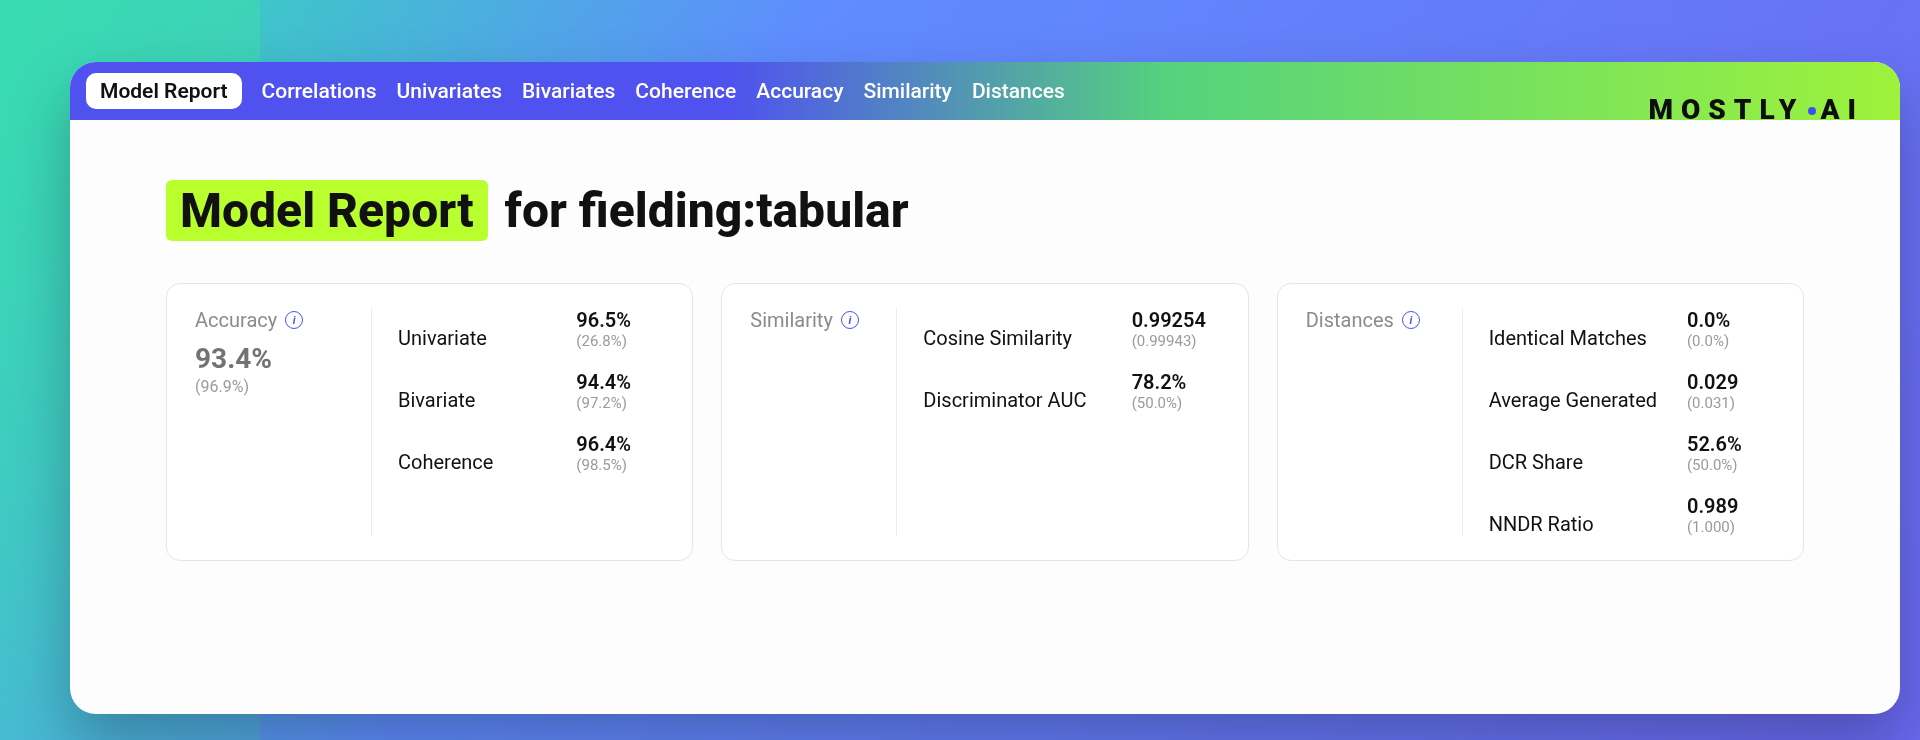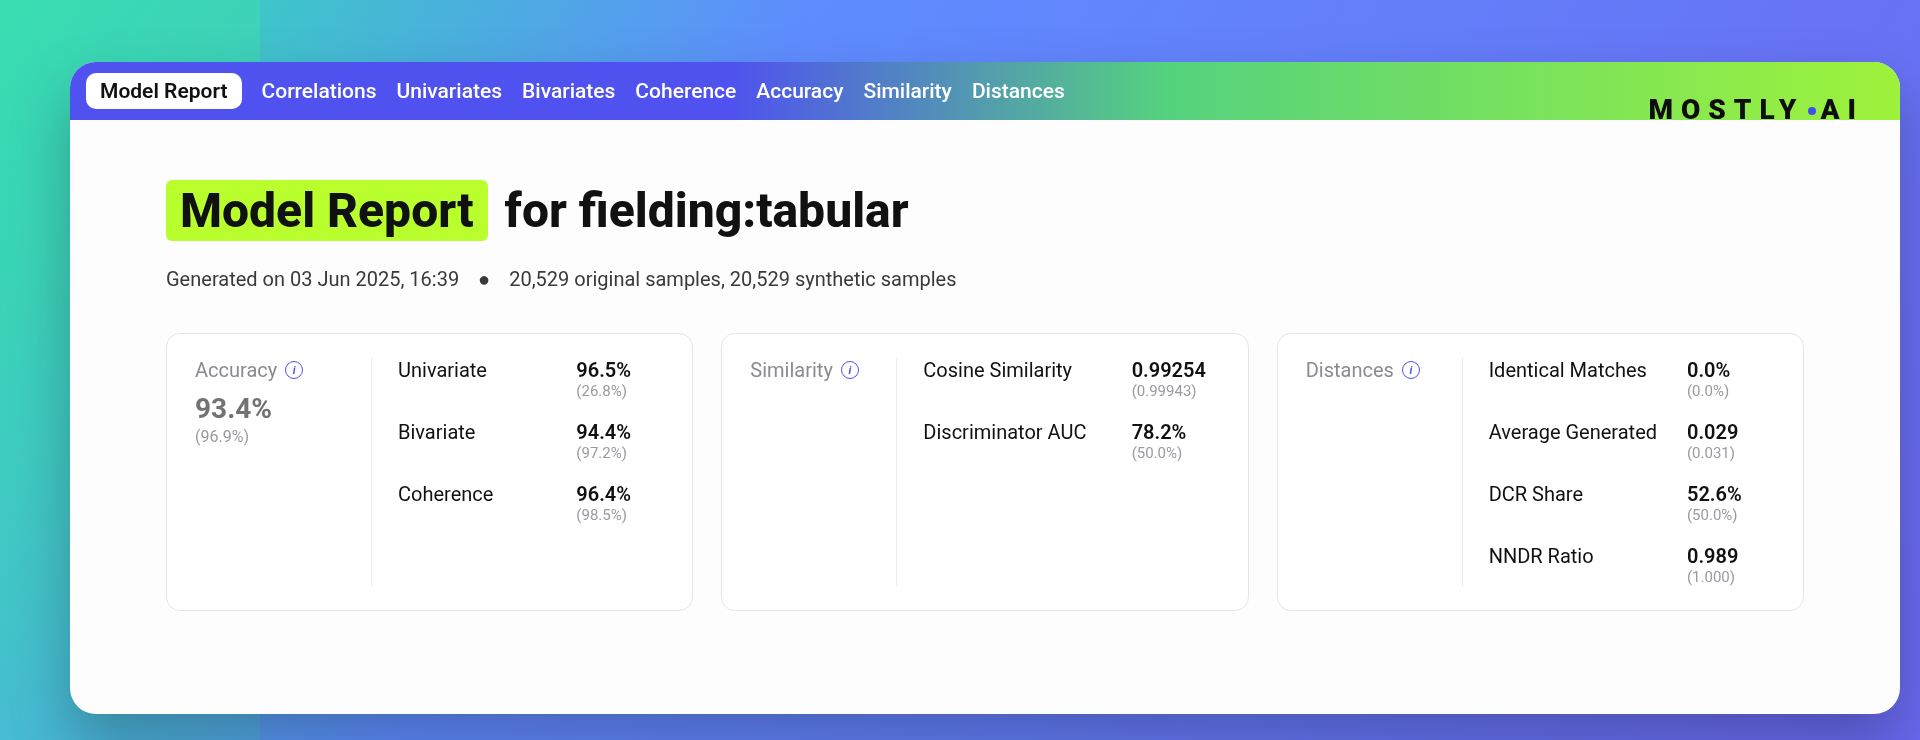--- a/index.html
+++ b/index.html
@@ -70,21 +70,21 @@
     display:inline-flex; width:18px; height:18px; border:1.6px solid #4f52ef; border-radius:50%;
     align-items:center; justify-content:center; font-size:11px; color:#4f52ef; font-weight:700;
     font-style: italic;
   }
   .big-val { font-size: 28px; font-weight: 700; color: #737373; margin-top: 10px; }
   .big-sub { color: #9a9aa2; font-size: 16px; margin-top: 2px; }
 
   .divider { width:1px; background:#ececef; align-self: stretch; }
 
   .rows { flex: 1 1 auto; display:flex; flex-direction:column; gap: 20px; }
-  .row { display:flex; align-items:flex-start; justify-content:space-between; }
+  .row { display:flex; align-items:flex-end; justify-content:space-between; }
   .row .label { color:#111; font-size:20px; }
   .valwrap { text-align:left; min-width: 88px; }
   .valwrap .v { font-weight: 600; font-size: 20px; color:#111; }
   .valwrap .s { color:#9a9aa2; font-size: 15px; }
 </style>
 </head>
 <body>
 
 <div class="stage">
   <div class="green-overlay"></div>
@@ -106,27 +106,20 @@
         <span class="brand-text">MOSTLY<span class="brand-dot"></span>AI</span>
       </div>
     </div>
 
     <div class="content">
       <div>
         <span class="title highlight">Model Report</span>
         <span class="title title-rest">for fielding:tabular</span>
       </div>
 
-      <div class="subline">
-        <span>Generated on</span>
-        <span> </span>
-        <span>03 Jun 2025, 16:39</span>
-        <span class="dot">●</span>
-        <span>20,529 original samples, 20,529 synthetic samples</span>
-      </div>
 
       <div class="cards">
 
         <div class="card">
           <div class="card-left">
             <div class="card-title">
               <span>Accuracy</span>
               <span class="info-icon">i</span>
             </div>
             <div class="big-val">93.4%</div>

